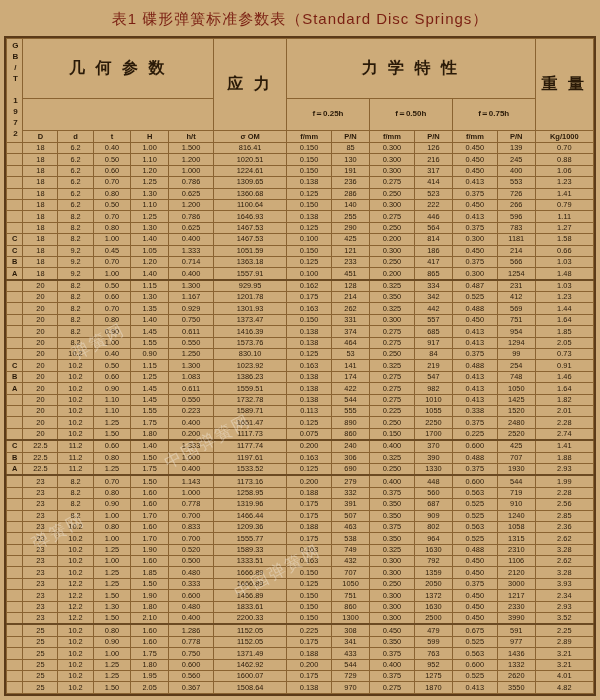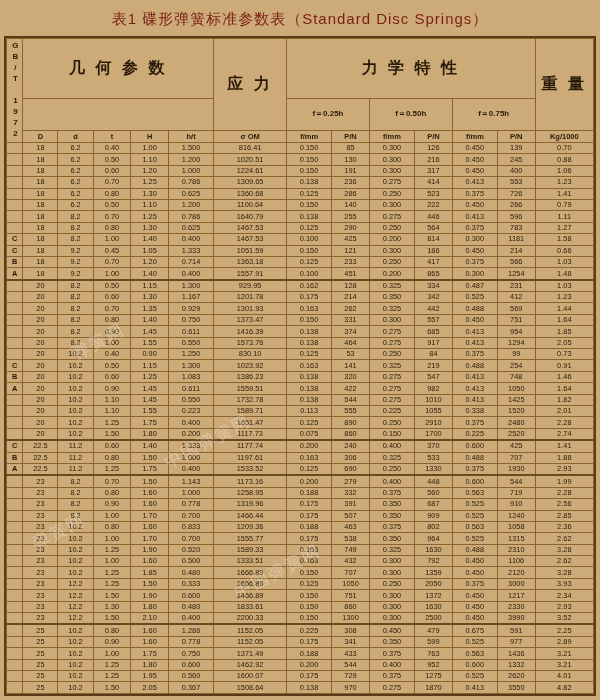--- a/index.html
+++ b/index.html
@@ -234,21 +234,21 @@
             <td>266</td>
             <td>0.79</td>
           </tr>
           <tr>
             <td class="cls"></td>
             <td>18</td>
             <td>8.2</td>
             <td>0.70</td>
             <td>1.25</td>
             <td>0.786</td>
-            <td>1640.79</td>
+            <td>1646.93</td>
             <td>0.138</td>
             <td>255</td>
             <td>0.275</td>
             <td>446</td>
             <td>0.413</td>
             <td>596</td>
             <td>1.11</td>
           </tr>
           <tr>
             <td class="cls"></td>
@@ -460,21 +460,21 @@
           </tr>
           <tr>
             <td class="cls">B</td>
             <td>20</td>
             <td>10.2</td>
             <td>0.60</td>
             <td>1.25</td>
             <td>1.083</td>
             <td>1386.23</td>
             <td>0.138</td>
-            <td>320</td>
+            <td>174</td>
             <td>0.275</td>
             <td>547</td>
             <td>0.413</td>
             <td>748</td>
             <td>1.46</td>
           </tr>
           <tr>
             <td class="cls">A</td>
             <td>20</td>
             <td>10.2</td>
@@ -526,21 +526,21 @@
             <td class="cls"></td>
             <td>20</td>
             <td>10.2</td>
             <td>1.25</td>
             <td>1.75</td>
             <td>0.400</td>
             <td>1651.47</td>
             <td>0.125</td>
             <td>890</td>
             <td>0.250</td>
-            <td>2910</td>
+            <td>2250</td>
             <td>0.375</td>
             <td>2480</td>
             <td>2.28</td>
           </tr>
           <tr>
             <td class="cls"></td>
             <td>20</td>
             <td>10.2</td>
             <td>1.50</td>
             <td>1.80</td>
@@ -574,21 +574,21 @@
             <td class="cls">B</td>
             <td>22.5</td>
             <td>11.2</td>
             <td>0.80</td>
             <td>1.50</td>
             <td>1.000</td>
             <td>1197.61</td>
             <td>0.163</td>
             <td>306</td>
             <td>0.325</td>
-            <td>533</td>
+            <td>390</td>
             <td>0.488</td>
             <td>707</td>
             <td>1.88</td>
           </tr>
           <tr>
             <td class="cls">A</td>
             <td>22.5</td>
             <td>11.2</td>
             <td>1.25</td>
             <td>1.75</td>

